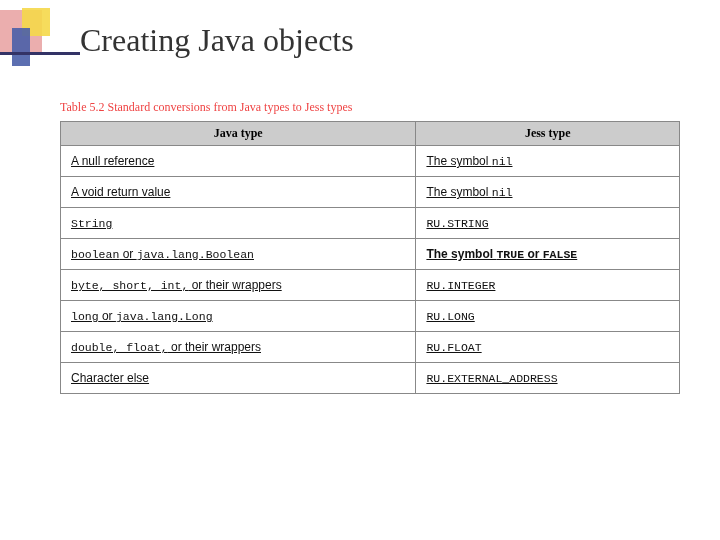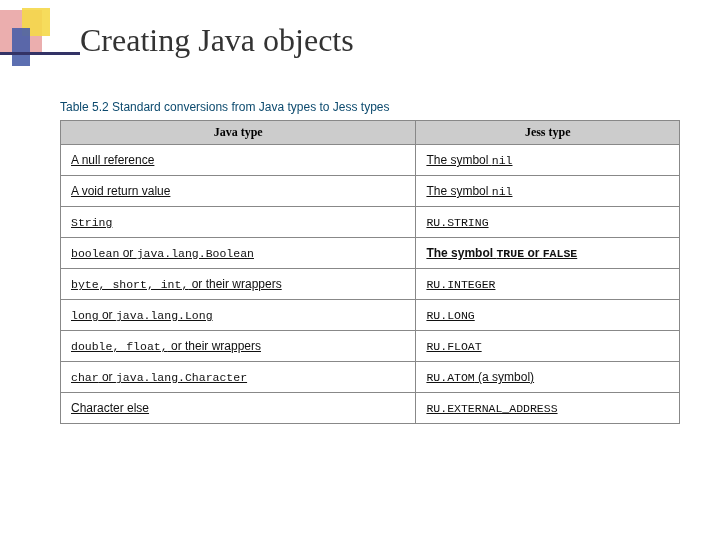--- a/index.html
+++ b/index.html
@@ -75,23 +75,23 @@
     
     .content {
       position: absolute;
       top: 100px;
       left: 60px;
       right: 40px;
     }
 
     .table-caption {
       font-size: 12px;
-      color: #0c4a6e;
+      color: #ef4444;
       margin-bottom: 6px;
-      font-family: Liberation Sans, sans-serif;
+      font-family: Liberation Serif, serif;
     }
 
     .data-table {
       width: 100%;
       border-collapse: collapse;
       font-size: 12px;
     }
 
     .data-table th {
       background: #cccccc;
@@ -169,22 +169,18 @@
         </tr>
         <tr>
           <td><span class="code">long</span><span> or </span><span class="code">java.lang.Long</span></td>
           <td class="jess-type"><span class="code">RU.LONG</span></td>
         </tr>
         <tr>
           <td><span class="code">double, float,</span><span> or their wrappers</span></td>
           <td class="jess-type"><span class="code">RU.FLOAT</span></td>
         </tr>
         <tr>
-          <td><span class="code">char</span><span> or </span><span class="code">java.lang.Character</span></td>
-          <td class="jess-type"><span class="code">RU.ATOM</span><span> (a symbol)</span></td>
-        </tr>
-        <tr>
           <td>Character else</td>
           <td class="jess-type"><span class="code">RU.EXTERNAL_ADDRESS</span></td>
         </tr>
       </tbody>
   </table>
 </div>
 
 </body></html>

